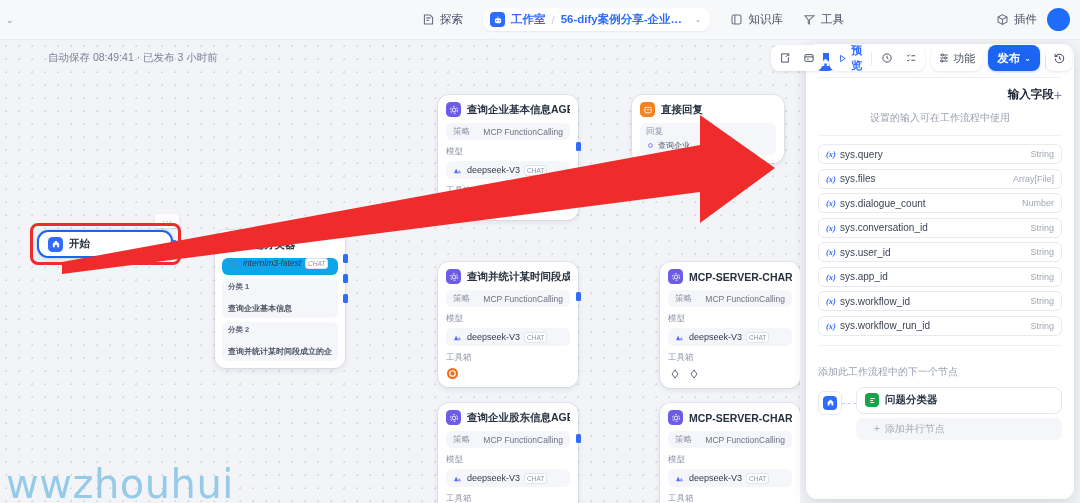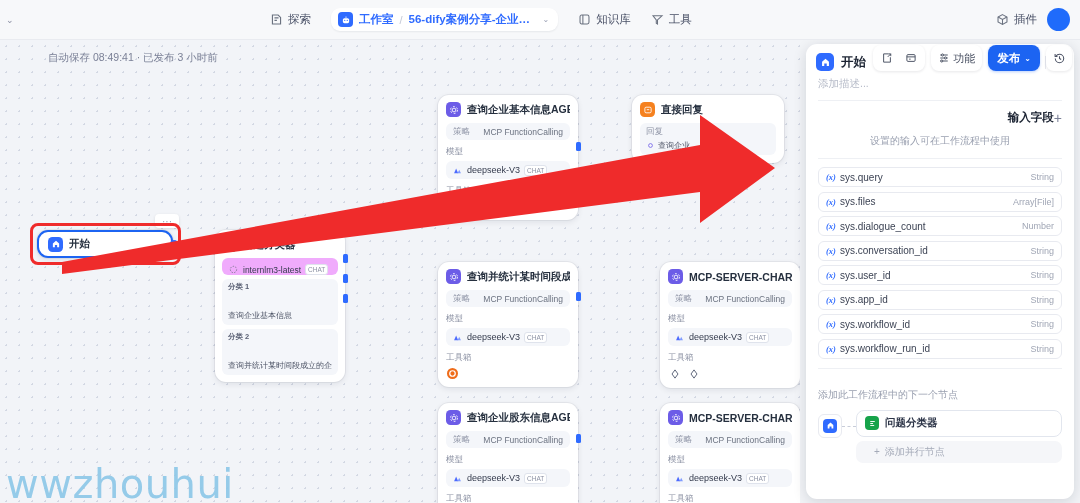--- a/index.html
+++ b/index.html
@@ -13,21 +13,21 @@
   #app { position: relative; width: 1080px; height: 503px; }
 
   
   .topbar {
     position: absolute; top: 0; left: 0; width: 1080px; height: 40px;
     background: #f7f8fa; border-bottom: 1px solid #e9ebf0;
     display: flex; align-items: center; z-index: 40;
   }
   .tb-left { display: flex; align-items: center; padding-left: 4px; width: 270px; }
   .tb-chev { font-size: 9px; color: #8b8fa3; margin-left: 2px; }
-  .tb-center { display: flex; align-items: center; gap: 20px; flex: 1; }
+  .tb-center { display: flex; align-items: center; gap: 20px; flex: 1; justify-content: center; }
   .tb-item { display: flex; align-items: center; gap: 5px; font-size: 11.5px; color: #495066; cursor: pointer; }
   .tb-item .ic { width: 13px; height: 13px; display: inline-flex; align-items: center; justify-content: center; color: #6b7280; }
   .breadcrumb {
     display: flex; align-items: center; gap: 6px;
     background: #fff; border-radius: 9px; padding: 4px 9px 4px 7px;
     box-shadow: 0 1px 2px rgba(16,24,40,.07); cursor: pointer;
   }
   .bc-logo {
     width: 15px; height: 15px; border-radius: 4px; background: #2f6bff;
     display: flex; align-items: center; justify-content: center; flex: none;
@@ -143,28 +143,28 @@
   }
   .port {
     position: absolute; width: 8px; height: 8px; border-radius: 50%;
     background: #fff; border: 2px solid #2f6bff; z-index: 7;
   }
   .port-sm { width: 5px; height: 9px; background: #2f6bff; border: none; border-radius: 1.5px; }
 
   
   .cls-node { left: 215px; top: 190px; width: 130px; padding: 7px 7px 7px; }
   .cls-model {
-    margin-top: 6px; background: #f0abfc; border-radius: 6px; height: 17px;
-    display: flex; align-items: flex-end; gap: 4px; padding: 0 6px;
+    margin-top: 6px; background: #0ea5e9; border-radius: 6px; height: 17px;
+    display: flex; align-items: flex-start; gap: 4px; padding: 0 6px; font-style: italic;
   }
   .cat {
     margin-top: 4px; background: #f4f6fa; border-radius: 6px; padding: 3px 6px 4px;
   }
   .cat .ct { font-size: 7.5px; color: #596074; font-weight: 700; }
-  .cat .cb { font-size: 8px; color: #4b5264; margin-top: 18px; white-space: nowrap; overflow: hidden; }
+  .cat .cb { font-size: 8px; color: #4b5264; margin-top: 11px; white-space: nowrap; overflow: hidden; font-weight: bold; }
 
   
   .arrow { position: absolute; left: 0; top: 0; width: 800px; height: 463px; z-index: 20; pointer-events: none; }
 
   
   .panel {
     position: absolute; top: 44px; right: 6px; width: 268px; height: 455px;
     background: #fff; border-radius: 11px;
     box-shadow: 0 3px 14px rgba(16,24,40,.14); z-index: 30; overflow: hidden;
   }
@@ -292,20 +292,40 @@
         <div class="tbtn">
           <svg viewBox="0 0 16 16" fill="none" stroke="currentColor" stroke-width="1.3">
               <path d="M10 2.5H3.5v11h9V7"></path>
               <path d="M9 6.5l4-4M13 2.5h-3M13 2.5v3"></path>
             </svg>
         </div>
         <div class="tbtn">
           <svg viewBox="0 0 16 16" fill="none" stroke="currentColor" stroke-width="1.3">
               <rect x="2.5" y="3.5" width="11" height="9" rx="1.5"></rect>
               <path d="M2.5 6.5h11M5.5 9.5h2"></path>
+            </svg>
+        </div>
+      </div>
+      <div class="tgrp">
+        <div class="preview">
+          <svg viewBox="0 0 16 16" fill="none" stroke="currentColor" stroke-width="1.4">
+              <path d="M5 3.5l7 4.5-7 4.5z"></path>
+            </svg>
+          <span>预览</span>
+        </div>
+        <div class="tdiv"></div>
+        <div class="tbtn">
+          <svg viewBox="0 0 16 16" fill="none" stroke="currentColor" stroke-width="1.3">
+              <circle cx="8" cy="8" r="5.5"></circle>
+              <path d="M8 5v3l2 1.5"></path>
+            </svg>
+        </div>
+        <div class="tbtn">
+          <svg viewBox="0 0 16 16" fill="none" stroke="currentColor" stroke-width="1.3">
+              <path d="M3 4.5l1.2 1.2L6.2 3.5M3 11l1.2 1.2 2-2.2M8.5 5h5M8.5 11h5"></path>
             </svg>
         </div>
       </div>
       <div class="tgrp">
         <div class="tbtn">
           <svg viewBox="0 0 16 16" fill="none" stroke="currentColor" stroke-width="1.3">
               <path d="M3 4h10M3 8h10M3 12h10"></path>
               <circle cx="6" cy="4" r="1.4" fill="#fff"></circle>
               <circle cx="10" cy="8" r="1.4" fill="#fff"></circle>
               <circle cx="5" cy="12" r="1.4" fill="#fff"></circle>
@@ -588,21 +608,20 @@
       <span class="p-act">
         <svg viewBox="0 0 16 16" fill="none" stroke="currentColor" stroke-width="1.3">
             <rect x="2.5" y="3.5" width="11" height="9" rx="1.5"></rect>
             <path d="M7 3.5v9"></path>
           </svg>
       </span>
       <span class="p-act" style="font-size:13px">···</span>
       <span class="p-vdiv"></span>
       <span class="p-act" style="font-size:14px">×</span>
     </div>
-    <div class="p-desc">添加描述...</div>
     <div class="p-sep"></div>
 
     <div class="p-sec-head">
       <span class="p-sec-title">输入字段</span>
       <span class="p-plus">+</span>
     </div>
     <div class="p-hint">设置的输入可在工作流程中使用</div>
     <div class="p-sep"></div>
 
     <div class="varlist" style="margin-top:8px">

